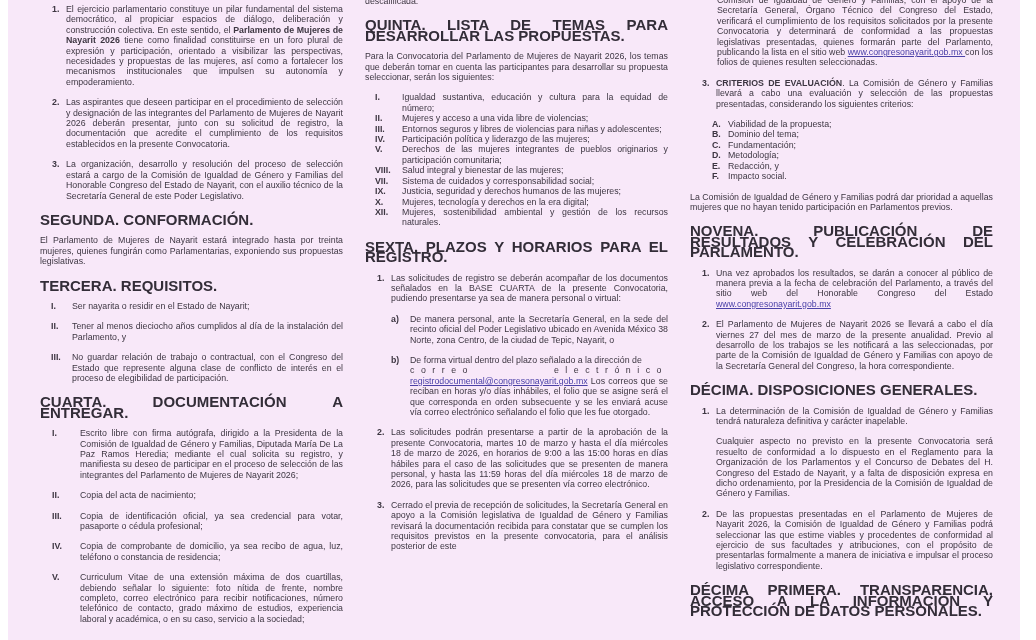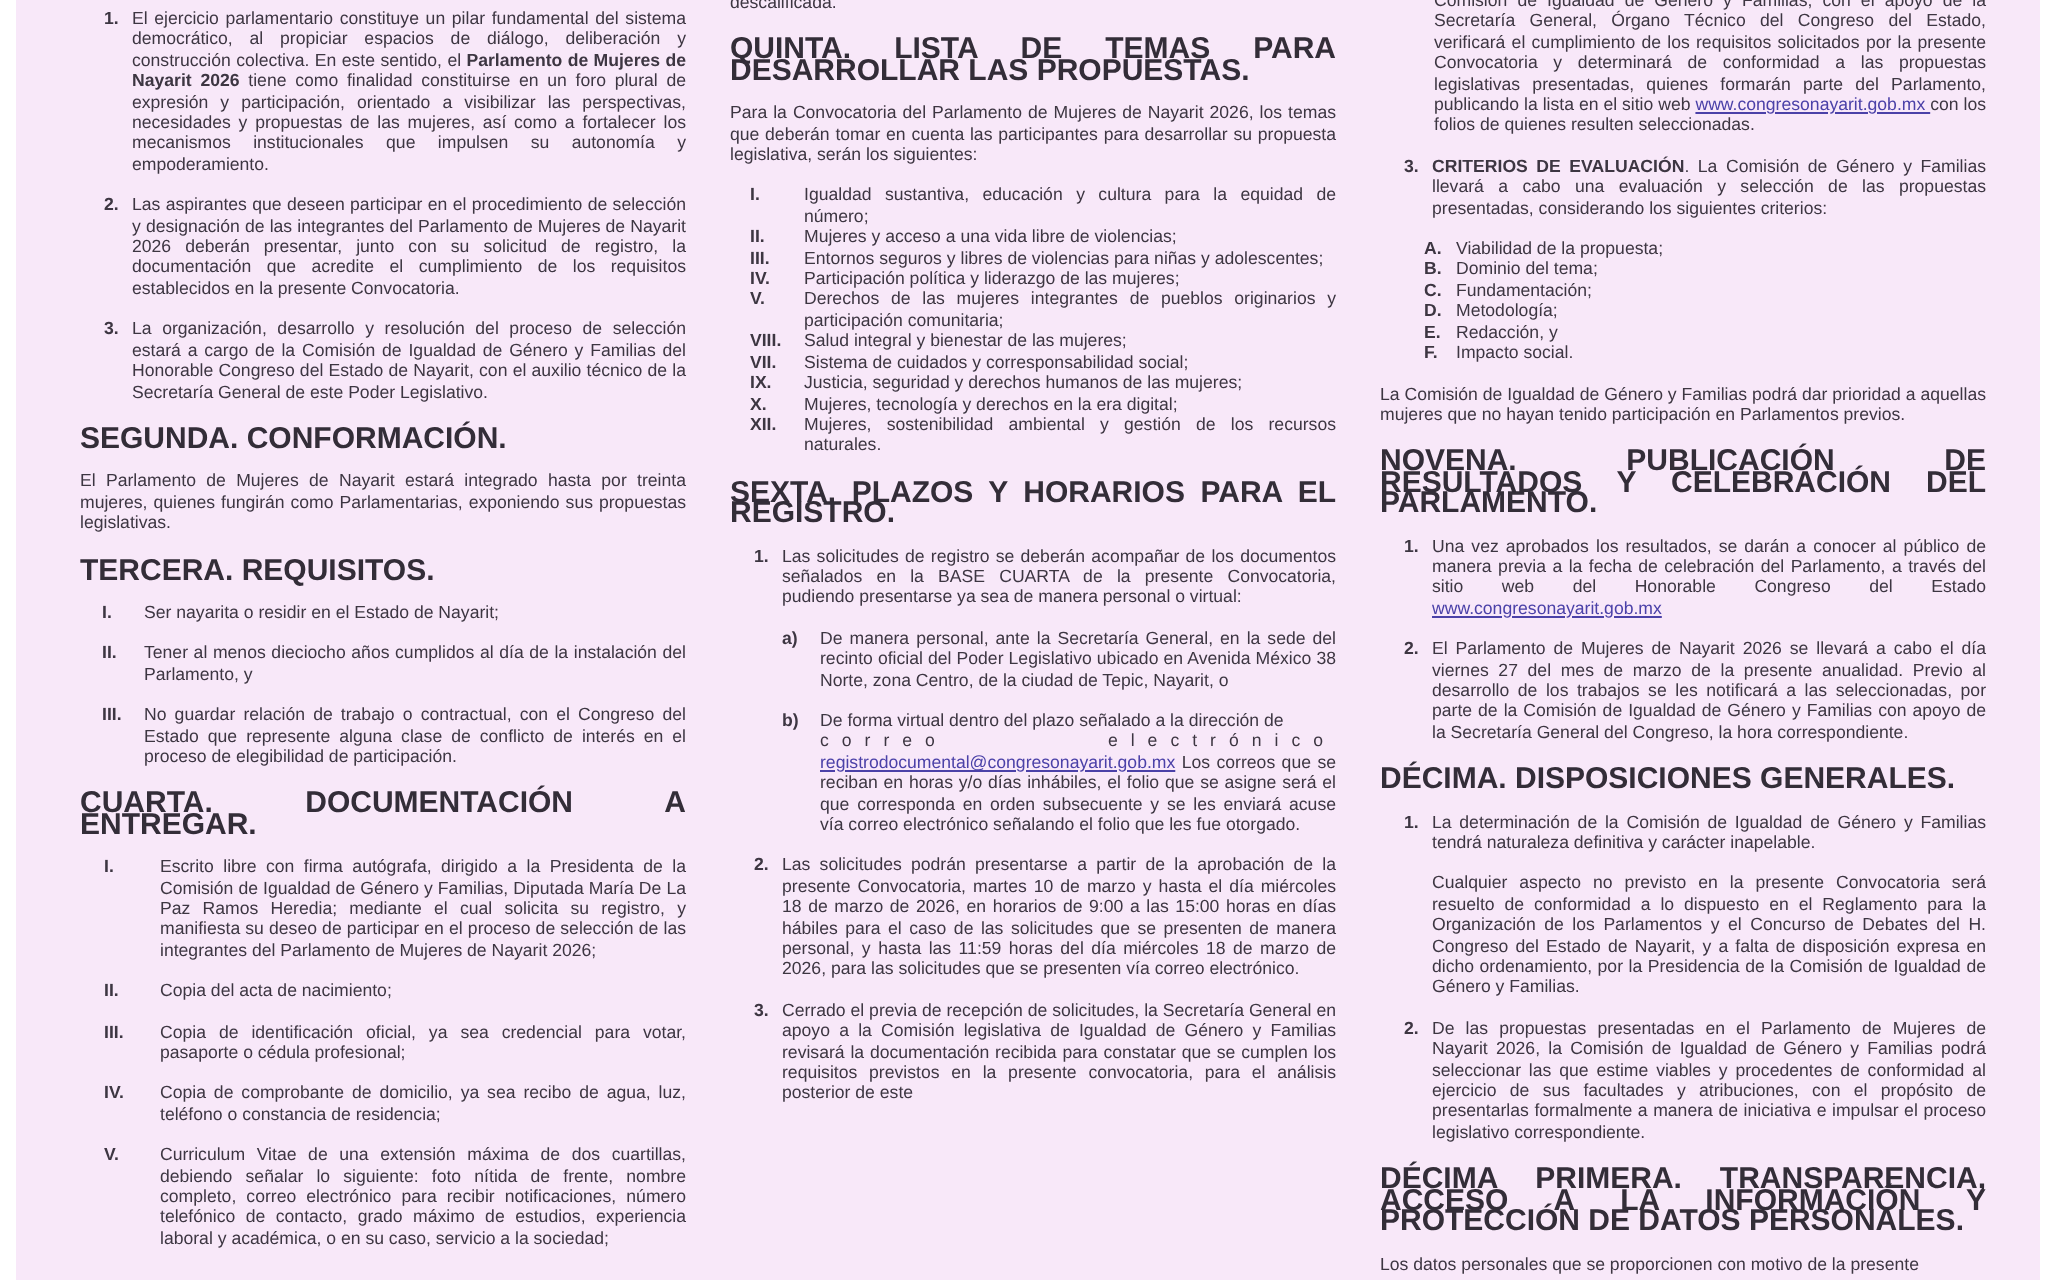--- a/index.html
+++ b/index.html
@@ -100,21 +100,21 @@
       <div class="dli">
         <span class="mk">V.</span>
         <div class="tx">Curriculum Vitae de una extensión máxima de dos cuartillas, debiendo señalar lo siguiente: foto nítida de frente, nombre completo, correo electrónico para recibir notificaciones, número telefónico de contacto, grado máximo de estudios, experiencia laboral y académica, o en su caso, servicio a la sociedad;</div>
       </div>
     </div>
 
     <div class="col">
       <div class="cut-top2">descalificada.</div>
 
       <h4>QUINTA. LISTA DE TEMAS PARA DESARROLLAR LAS PROPUESTAS.</h4>
-      <div class="p">Para la Convocatoria del Parlamento de Mujeres de Nayarit 2026, los temas que deberán tomar en cuenta las participantes para desarrollar su propuesta legislativa, serán los siguientes:</div>
+      <div class="p">Para la Convocatoria del Parlamento de Mujeres de Nayarit 2026, los temas que deberán tomar en cuenta las participantes para desarrollar su propuesta seleccionar, serán los siguientes:</div>
 
       <div class="tema first">
         <span class="mk">I.</span>
         <div class="tx">Igualdad sustantiva, educación y cultura para la equidad de número;</div>
       </div>
       <div class="tema">
         <span class="mk">II.</span>
         <div class="tx">Mujeres y acceso a una vida libre de violencias;</div>
       </div>
       <div class="tema">
@@ -234,17 +234,16 @@
           <div>La determinación de la Comisión de Igualdad de Género y Familias tendrá naturaleza definitiva y carácter inapelable.</div>
           <div class="p">Cualquier aspecto no previsto en la presente Convocatoria será resuelto de conformidad a lo dispuesto en el Reglamento para la Organización de los Parlamentos y el Concurso de Debates del H. Congreso del Estado de Nayarit, y a falta de disposición expresa en dicho ordenamiento, por la Presidencia de la Comisión de Igualdad de Género y Familias.</div>
         </div>
       </div>
       <div class="li">
         <span class="mk">2.</span>
         <div class="tx">De las propuestas presentadas en el Parlamento de Mujeres de Nayarit 2026, la Comisión de Igualdad de Género y Familias podrá seleccionar las que estime viables y procedentes de conformidad al ejercicio de sus facultades y atribuciones, con el propósito de presentarlas formalmente a manera de iniciativa e impulsar el proceso legislativo correspondiente.</div>
       </div>
 
       <h4>DÉCIMA PRIMERA. TRANSPARENCIA, ACCESO A LA INFORMACIÓN Y PROTECCIÓN DE DATOS PERSONALES.</h4>
-      <div class="p">Los datos personales que se proporcionen con motivo de la presente</div>
     </div>
 
   </div>
 </div>
 
 </body></html>

